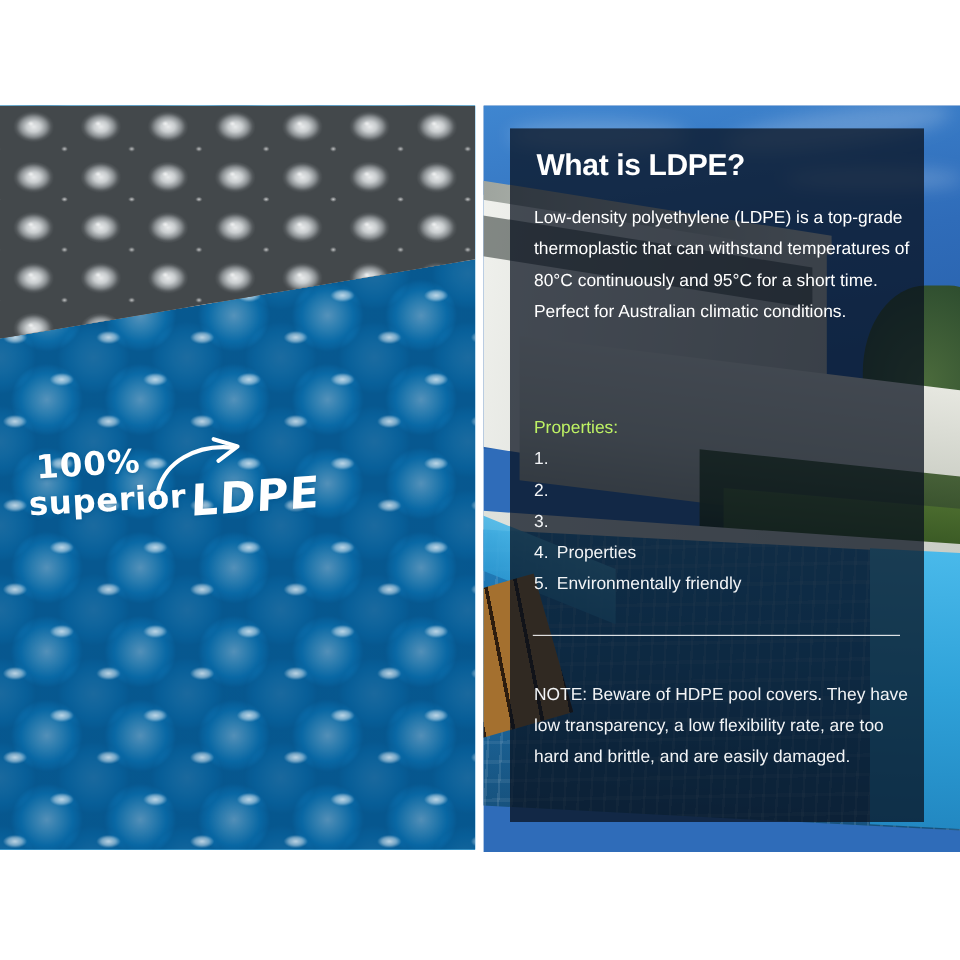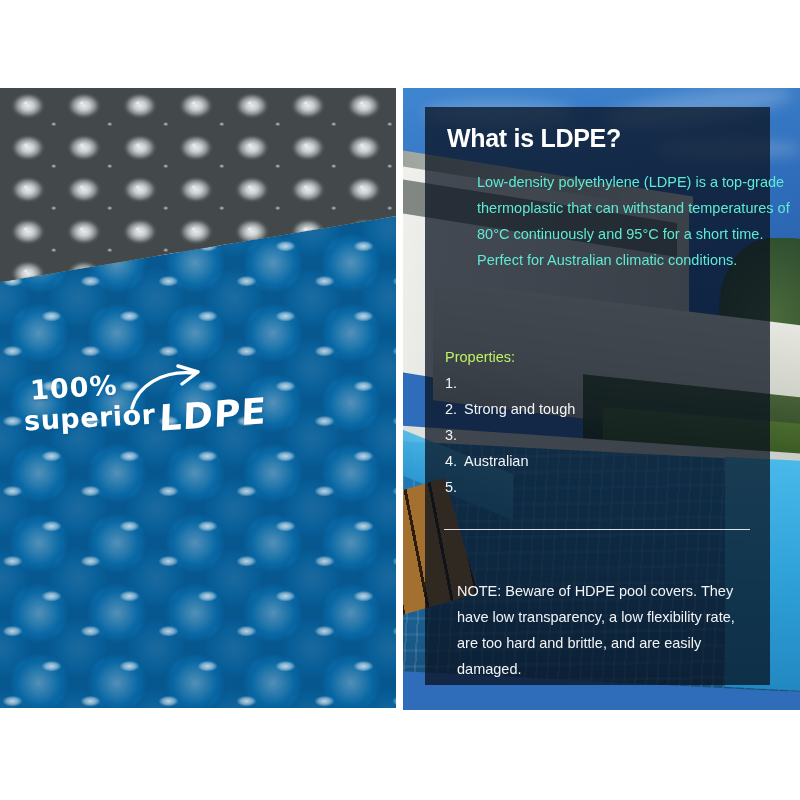--- a/index.html
+++ b/index.html
@@ -175,42 +175,42 @@
   .info-card{
     position:absolute;left:22px;top:19px;width:345px;height:578px;
     background:rgba(8,16,30,.74);
   }
   .card-title{
     position:absolute;left:22px;top:17px;
     font-size:25px;font-weight:700;color:#ffffff;letter-spacing:-.3px;
   }
   .card-body{
     position:absolute;left:20px;top:62px;width:316px;
-    font-size:14.5px;line-height:26px;color:#5eead4;margin-left:32px;
+    font-size:14.5px;line-height:26px;color:#ffffff;
   }
   .card-body p{margin:0;}
   .props-label{
     position:absolute;left:20px;top:237px;
     font-size:14.5px;line-height:26px;color:#bef264;
   }
   .props-list{
     position:absolute;left:20px;top:263px;width:316px;margin:0;padding:0;
     list-style:none;font-size:14.5px;line-height:26px;color:#f2f4f6;
   }
   .props-list li{display:flex;gap:3px;}
   .props-list li .num{min-width:16px;}
   .divider{
     position:absolute;left:19px;top:422px;width:306px;height:1px;
     background:rgba(255,255,255,.85);
   }
   .note{
     position:absolute;left:20px;top:459px;width:320px;
     font-size:14.5px;line-height:26px;color:#f2f4f6;
   }
-  .note p{margin:12px;}
+  .note p{margin:0;}
 </style>
 </head>
 <body>
 
 <div class="canvas">
 
   <div class="left-panel">
 
     <div class="blue-layer"></div>
 
@@ -258,31 +258,31 @@
       </div>
 
       <div class="props-label">Properties:</div>
 
       <ul class="props-list">
         <li>
           <span class="num">1.</span>
         </li>
         <li>
           <span class="num">2.</span>
-          <span>Strong and tough</span>
         </li>
         <li>
           <span class="num">3.</span>
         </li>
         <li>
           <span class="num">4.</span>
-          <span>Australian</span>
+          <span>Properties</span>
         </li>
         <li>
           <span class="num">5.</span>
+          <span>Environmentally friendly</span>
         </li>
       </ul>
 
       <div class="divider"></div>
 
       <div class="note">
         <p>NOTE: Beware of HDPE pool covers. They have low transparency, a low flexibility rate, are too hard and brittle, and are easily damaged.</p>
       </div>
     </div>
   </div>

